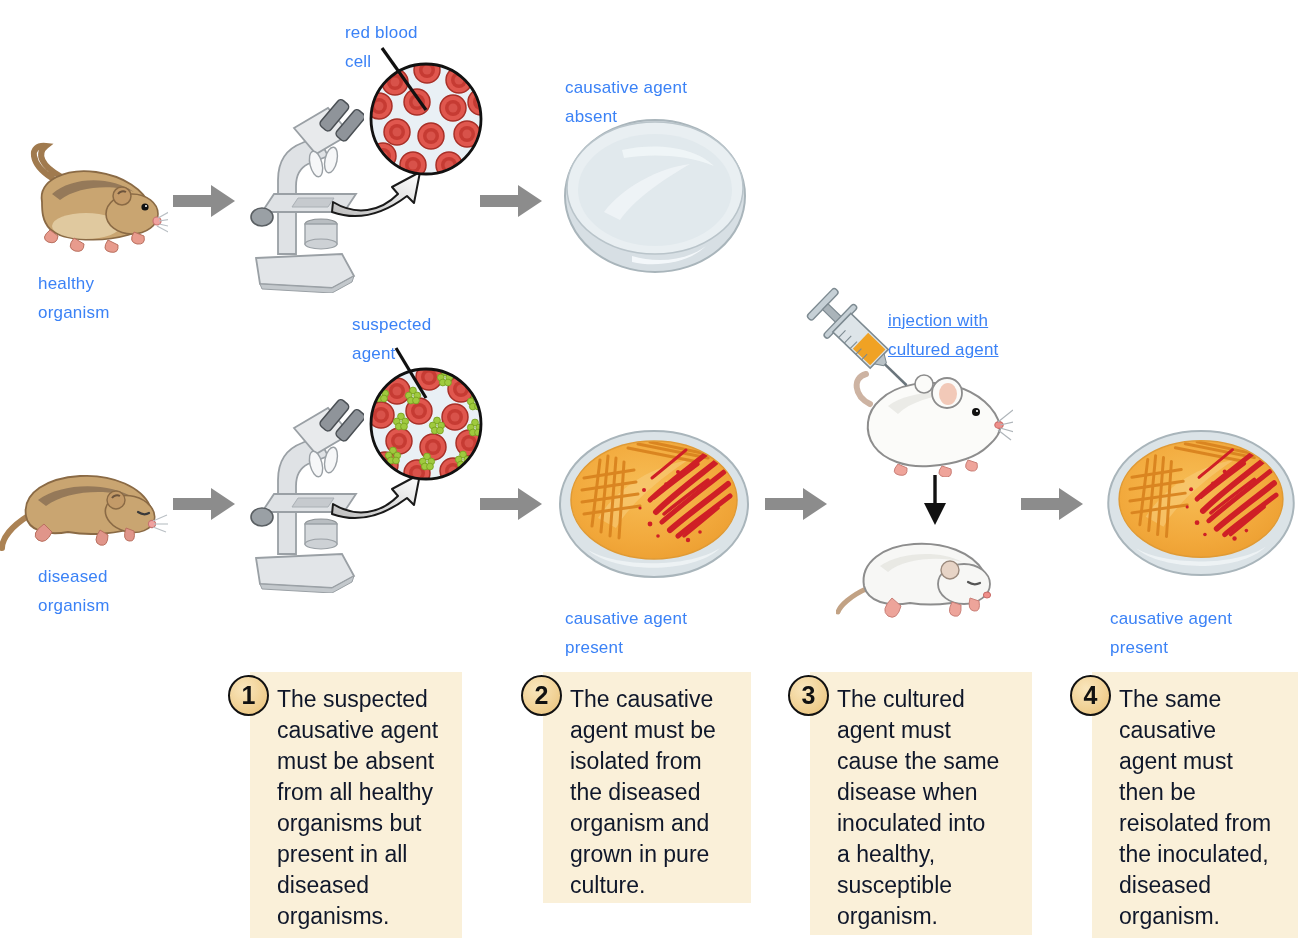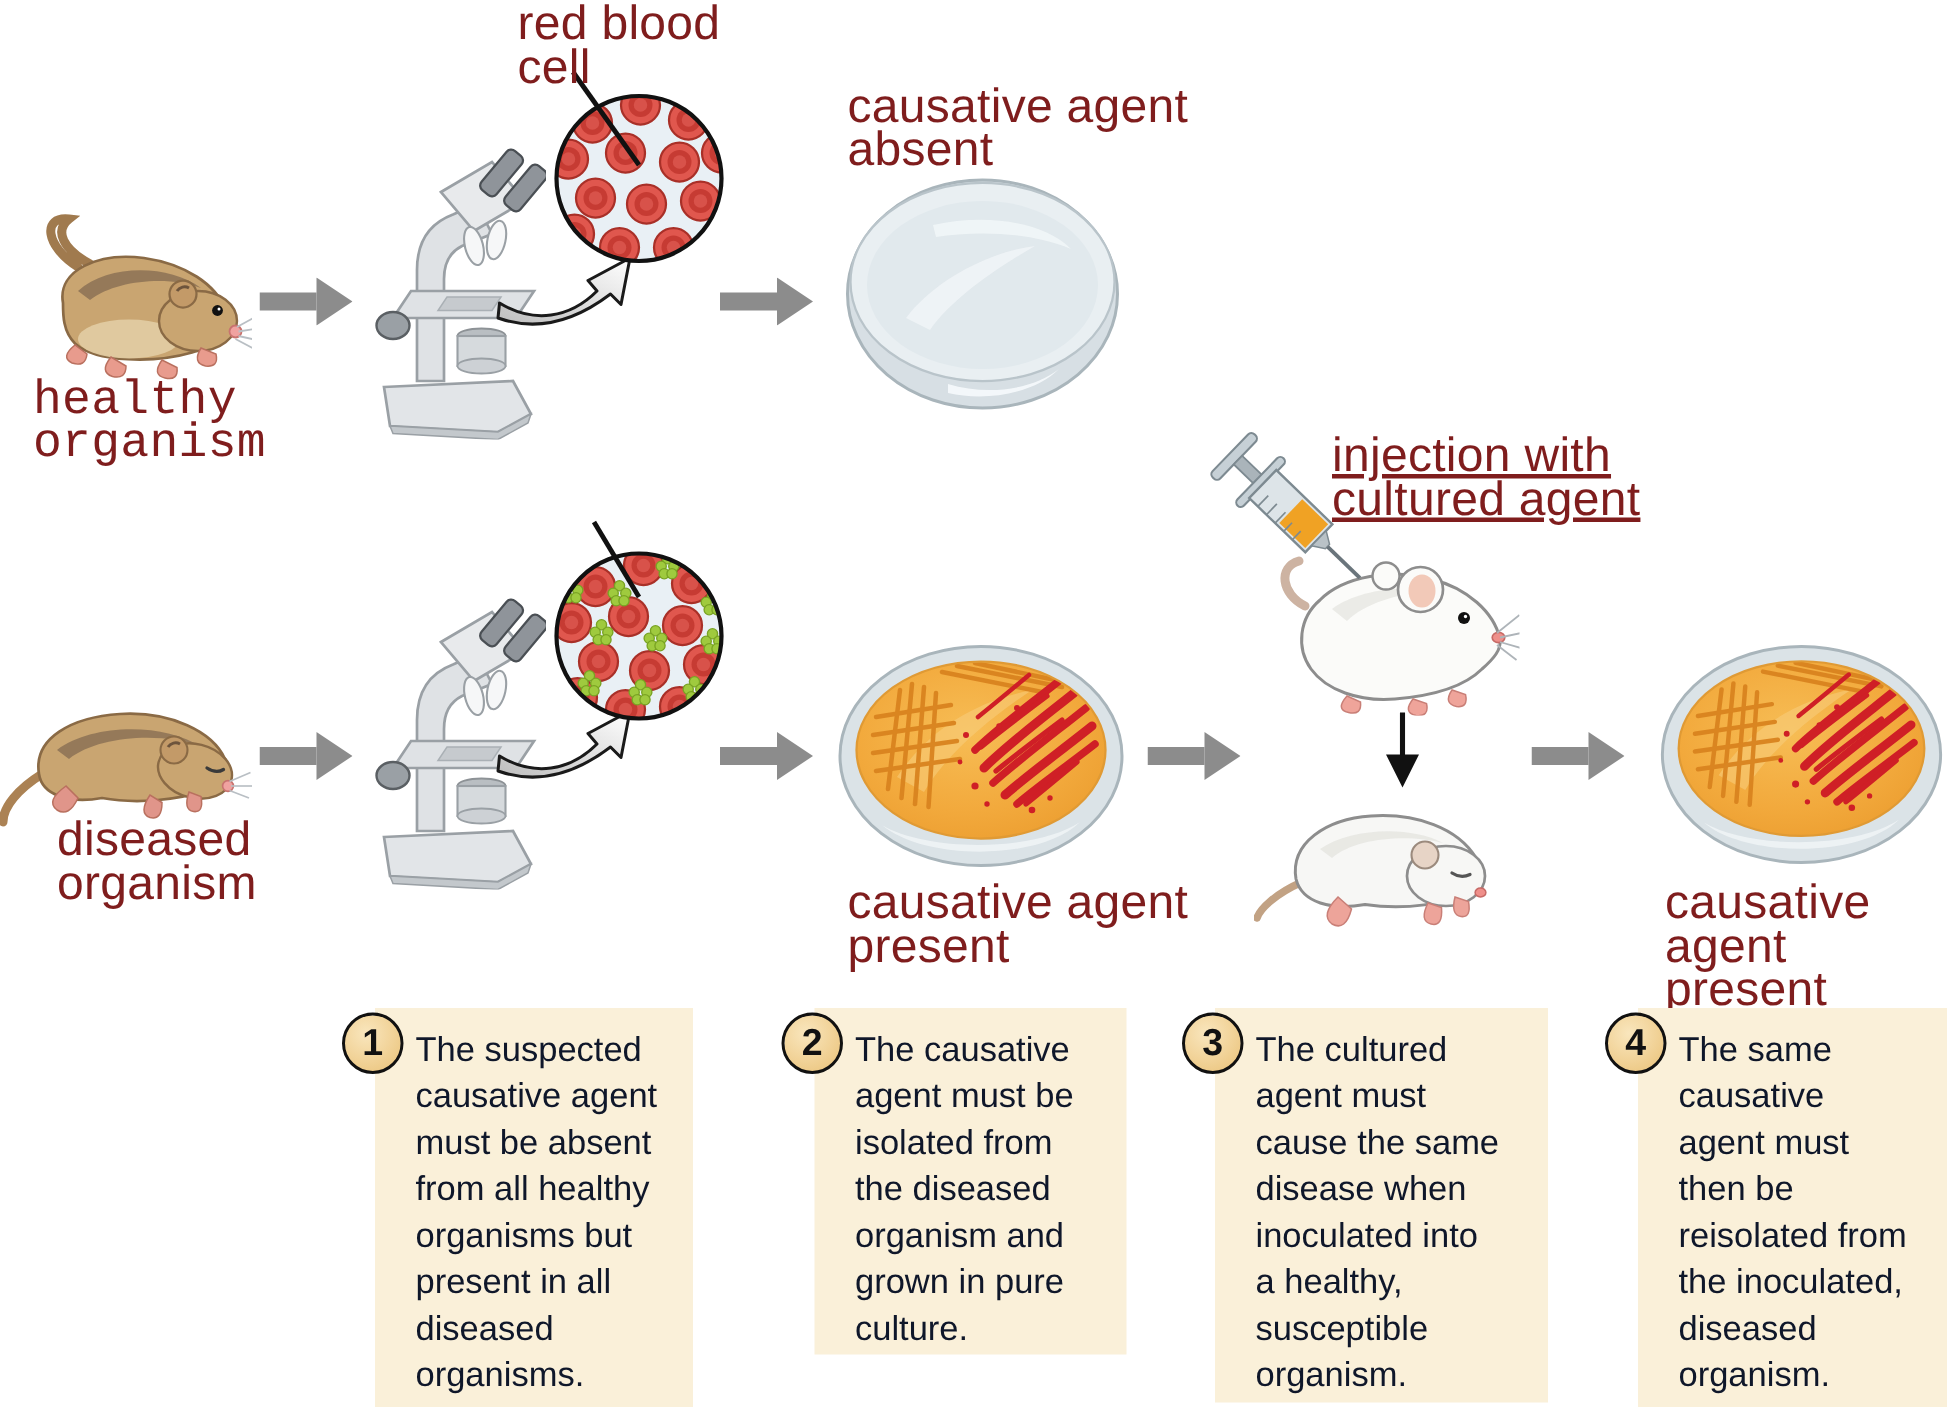--- a/index.html
+++ b/index.html
@@ -2,22 +2,22 @@
 <html><head>
 <meta charset="utf-8">
 <style>
   html,body { margin:0; padding:0; background:#ffffff; }
   .canvas {
     position:relative; width:1300px; height:938px; background:#ffffff;
     font-family:"Liberation Sans", sans-serif; overflow:hidden; color:#131313;
   }
   .abs { position:absolute; }
   .label {
-    position:absolute; white-space:pre-line; font-size:32px; line-height:29px;
-    color:#7f1d1d; letter-spacing:0.2px;
+    position:absolute; white-space:pre-line; font-size:17px; line-height:29px;
+    color:#3b82f6; letter-spacing:0.2px;margin-top:17px;
   }
   .pbox { position:absolute; background:#faf0d9; }
   .badge {
     position:absolute; left:-22px; top:3px; width:41px; height:41px;
     border:2.5px solid #111; border-radius:50%;
     background:radial-gradient(circle at 38% 32%, #f9e6bd 0%, #f1d297 55%, #e9c177 100%);
     display:flex; align-items:center; justify-content:center;
     font-weight:bold; font-size:25px; color:#111; box-sizing:border-box;
   }
   .ptext {
@@ -48,21 +48,21 @@
         <path d="M149,88 L164,96"></path>
     </g>
     <g fill="#e89b8d" stroke="#b9705f" stroke-width="1">
       <path d="M42,92 q-10,8 -2,12 q9,3 10,-6 z"></path>
       <path d="M66,100 q-8,10 1,13 q9,2 9,-7 z"></path>
       <path d="M100,102 q-7,10 2,12 q9,2 8,-7 z"></path>
       <path d="M126,94 q-6,10 3,12 q9,1 7,-8 z"></path>
     </g>
   </svg>
 
-  <div class="label" style="left:22px;top:252px;font-family:Liberation Mono, monospace;">healthy
+  <div class="label" style="left:38px;top:252px;">healthy
 organism</div>
 
   <svg class="abs" style="left:173px;top:185px;" width="62" height="32" viewBox="0 0 62 32">
     <rect x="0" y="10" width="38" height="12" fill="#8c8c8c"></rect>
     <polygon points="38,0 62,16 38,32" fill="#8c8c8c"></polygon>
   </svg>
 
   <svg class="abs" style="left:244px;top:98px;" width="120" height="195" viewBox="0 0 120 195">
     <path d="M12,160 L98,156 L110,178 L88,190 L16,186 Z" fill="#e2e5e8" stroke="#9aa0a5" stroke-width="1.8"></path>
     <path d="M16,186 L88,190 L110,178 L108,184 L88,195 L18,191 Z" fill="#c3c8cc" stroke="#9aa0a5" stroke-width="1"></path>
@@ -244,20 +244,22 @@
         <use href="#gc2" transform="translate(96,94)"></use>
       <use href="#gc2" transform="translate(112,90)"></use>
     </g>
     <circle cx="59" cy="59" r="55" fill="none" stroke="#111" stroke-width="2.8"></circle>
   </svg>
 
   <svg class="abs" style="left:392px;top:344px;" width="42" height="60" viewBox="0 0 42 60">
     <line x1="4" y1="4" x2="34" y2="54" stroke="#111" stroke-width="3.2"></line>
   </svg>
 
+  <div class="label" style="left:352px;top:293px;">suspected
+agent</div>
 
   <svg class="abs" style="left:480px;top:488px;" width="62" height="32" viewBox="0 0 62 32">
     <rect x="0" y="10" width="38" height="12" fill="#8c8c8c"></rect>
     <polygon points="38,0 62,16 38,32" fill="#8c8c8c"></polygon>
   </svg>
 
   <svg class="abs" style="left:558px;top:428px;" width="192" height="150" viewBox="0 0 192 150">
     <defs>
       <radialGradient id="agar1" cx="0.45" cy="0.4" r="0.75">
         <stop offset="0" stop-color="#f7bd55"></stop>

